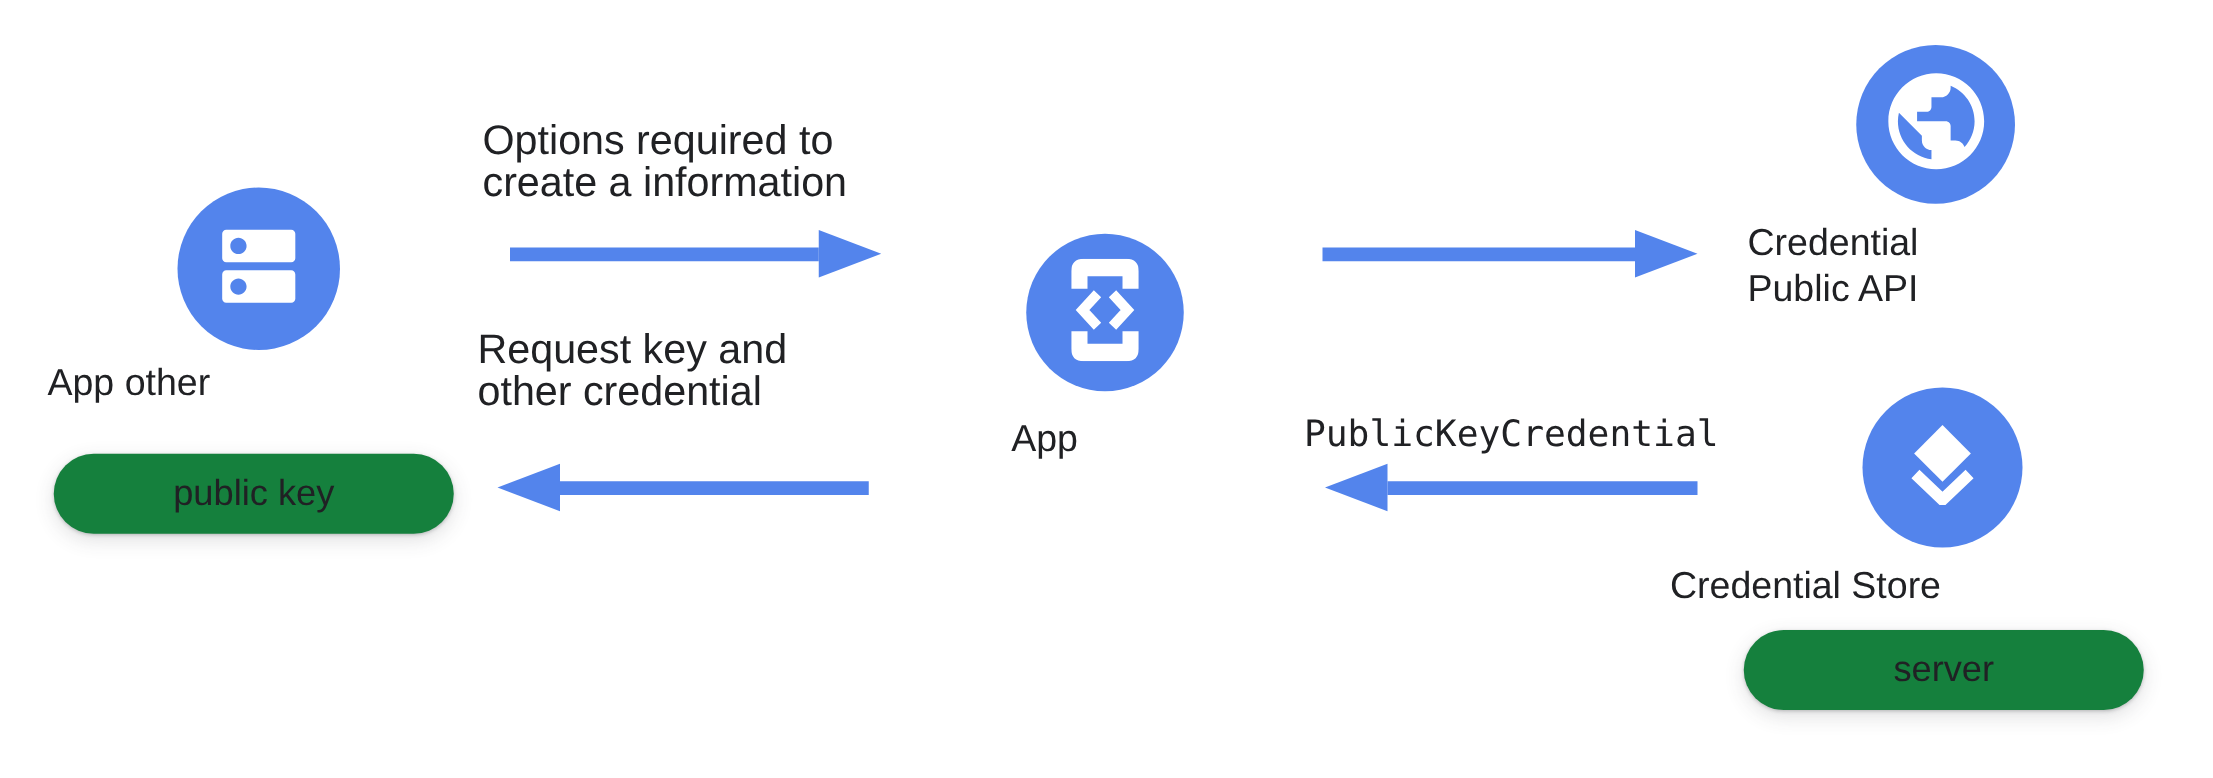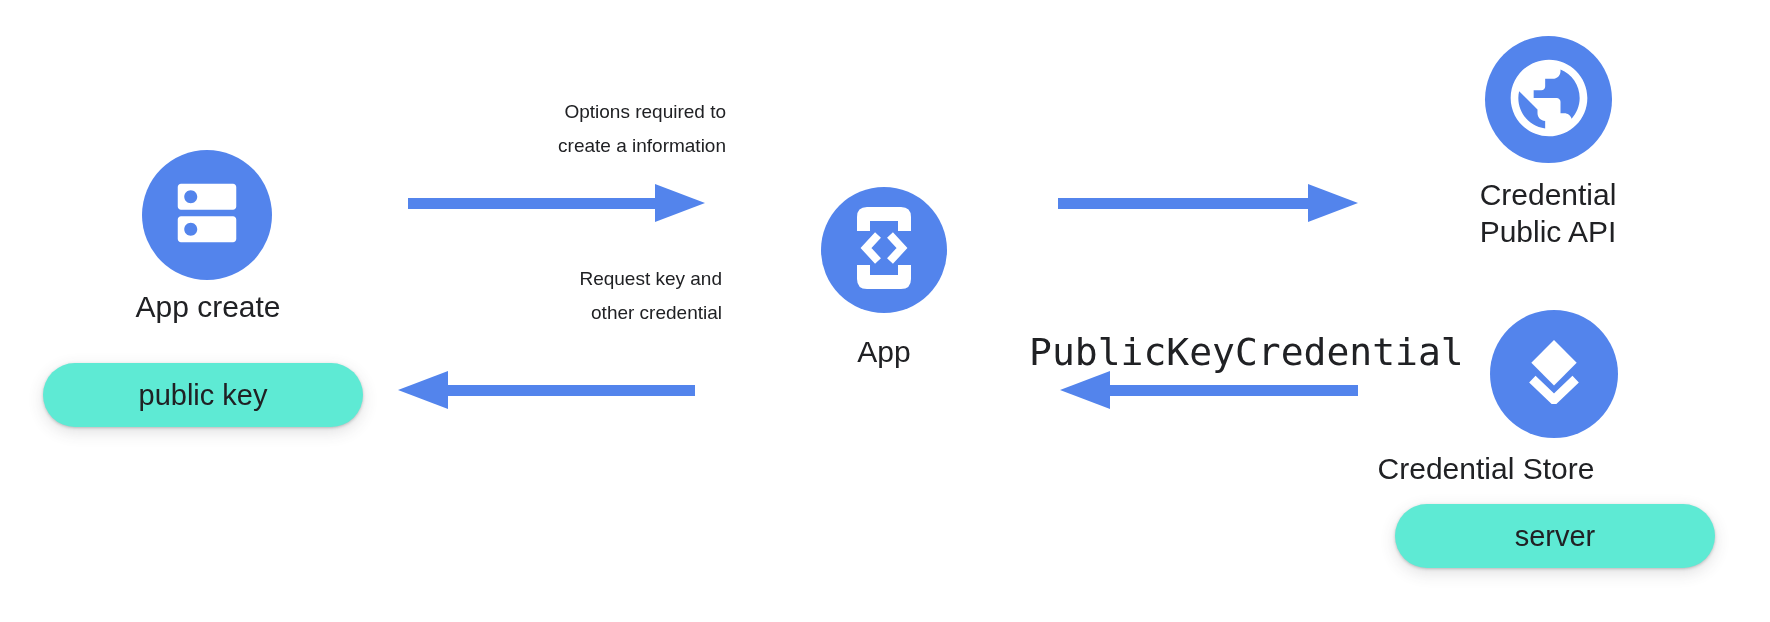--- a/index.html
+++ b/index.html
@@ -7,38 +7,38 @@
   #diagram {
     position:relative; width:1770px; height:622px; background:#fff;
     font-family:"Liberation Sans", sans-serif; color:var(--ink);
     overflow:hidden;
   }
   .node-circle {
     position:absolute; border-radius:50%; background:var(--blue);
     display:flex; align-items:center; justify-content:center;
   }
   .node-label {
-    position:absolute; text-align:center; font-size:30px; font-weight:500;
+    position:absolute; text-align:left; font-size:30px; font-weight:500;
     color:var(--ink); line-height:37px;
   }
   .node-label span { display:block; }
   .pill {
-    position:absolute; background:#5eead4; border-radius:33px;
+    position:absolute; background:#15803d; border-radius:33px;
     box-shadow:0 1px 3px rgba(60,64,67,.28), 0 5px 16px rgba(60,64,67,.16);
     display:flex; align-items:center; justify-content:center;
     font-size:29px; font-weight:500; color:var(--ink);
   }
   .flow-label {
-    position:absolute; text-align:right; font-size:19px; line-height:34px;
+    position:absolute; text-align:left; font-size:33px; line-height:34px;
     color:var(--ink);
   }
   .flow-label span { display:block; }
   .mono-label {
     position:absolute; text-align:center;
-    font-family:"DejaVu Sans Mono", monospace; font-size:38px; color:var(--ink);
+    font-family:"DejaVu Sans Mono", monospace; font-size:29px; color:var(--ink);
     white-space:nowrap;
   }
   .arrow { position:absolute; display:flex; align-items:center; height:38px; }
   .arrow .shaft { flex:1; height:11px; background:var(--blue); }
   .arrow .head-right {
     width:0; height:0;
     border-top:19px solid transparent; border-bottom:19px solid transparent;
     border-left:50px solid var(--blue);
   }
   .arrow .head-left {
@@ -52,21 +52,21 @@
 
 <div id="diagram">
 
   <div class="node-circle" style="left:142px; top:150px; width:130px; height:130px;">
     <span>
       <svg width="78" height="78" viewBox="0 0 24 24" fill="#ffffff" fill-rule="evenodd">
         <path d="M20 13H4c-.55 0-1 .45-1 1v6c0 .55.45 1 1 1h16c.55 0 1-.45 1-1v-6c0-.55-.45-1-1-1zM7 19c-1.1 0-2-.9-2-2s.9-2 2-2 2 .9 2 2-.9 2-2 2zM20 3H4c-.55 0-1 .45-1 1v6c0 .55.45 1 1 1h16c.55 0 1-.45 1-1V4c0-.55-.45-1-1-1zM7 9c-1.1 0-2-.9-2-2s.9-2 2-2 2 .9 2 2-.9 2-2 2z"></path>
       </svg>
     </span>
   </div>
-  <div class="node-label" style="left:38px; top:288px; width:340px;">App create</div>
+  <div class="node-label" style="left:38px; top:288px; width:340px;">App other</div>
   <div class="pill" style="left:43px; top:363px; width:320px; height:64px;">
     <span>public key</span>
   </div>
 
   <div class="flow-label" style="left:386px; top:95px; width:340px;">
     <span>Options required to</span>
     <span>create a information</span>
   </div>
   <div class="arrow" style="left:408px; top:184px; width:297px;">
     <div class="shaft"></div>

